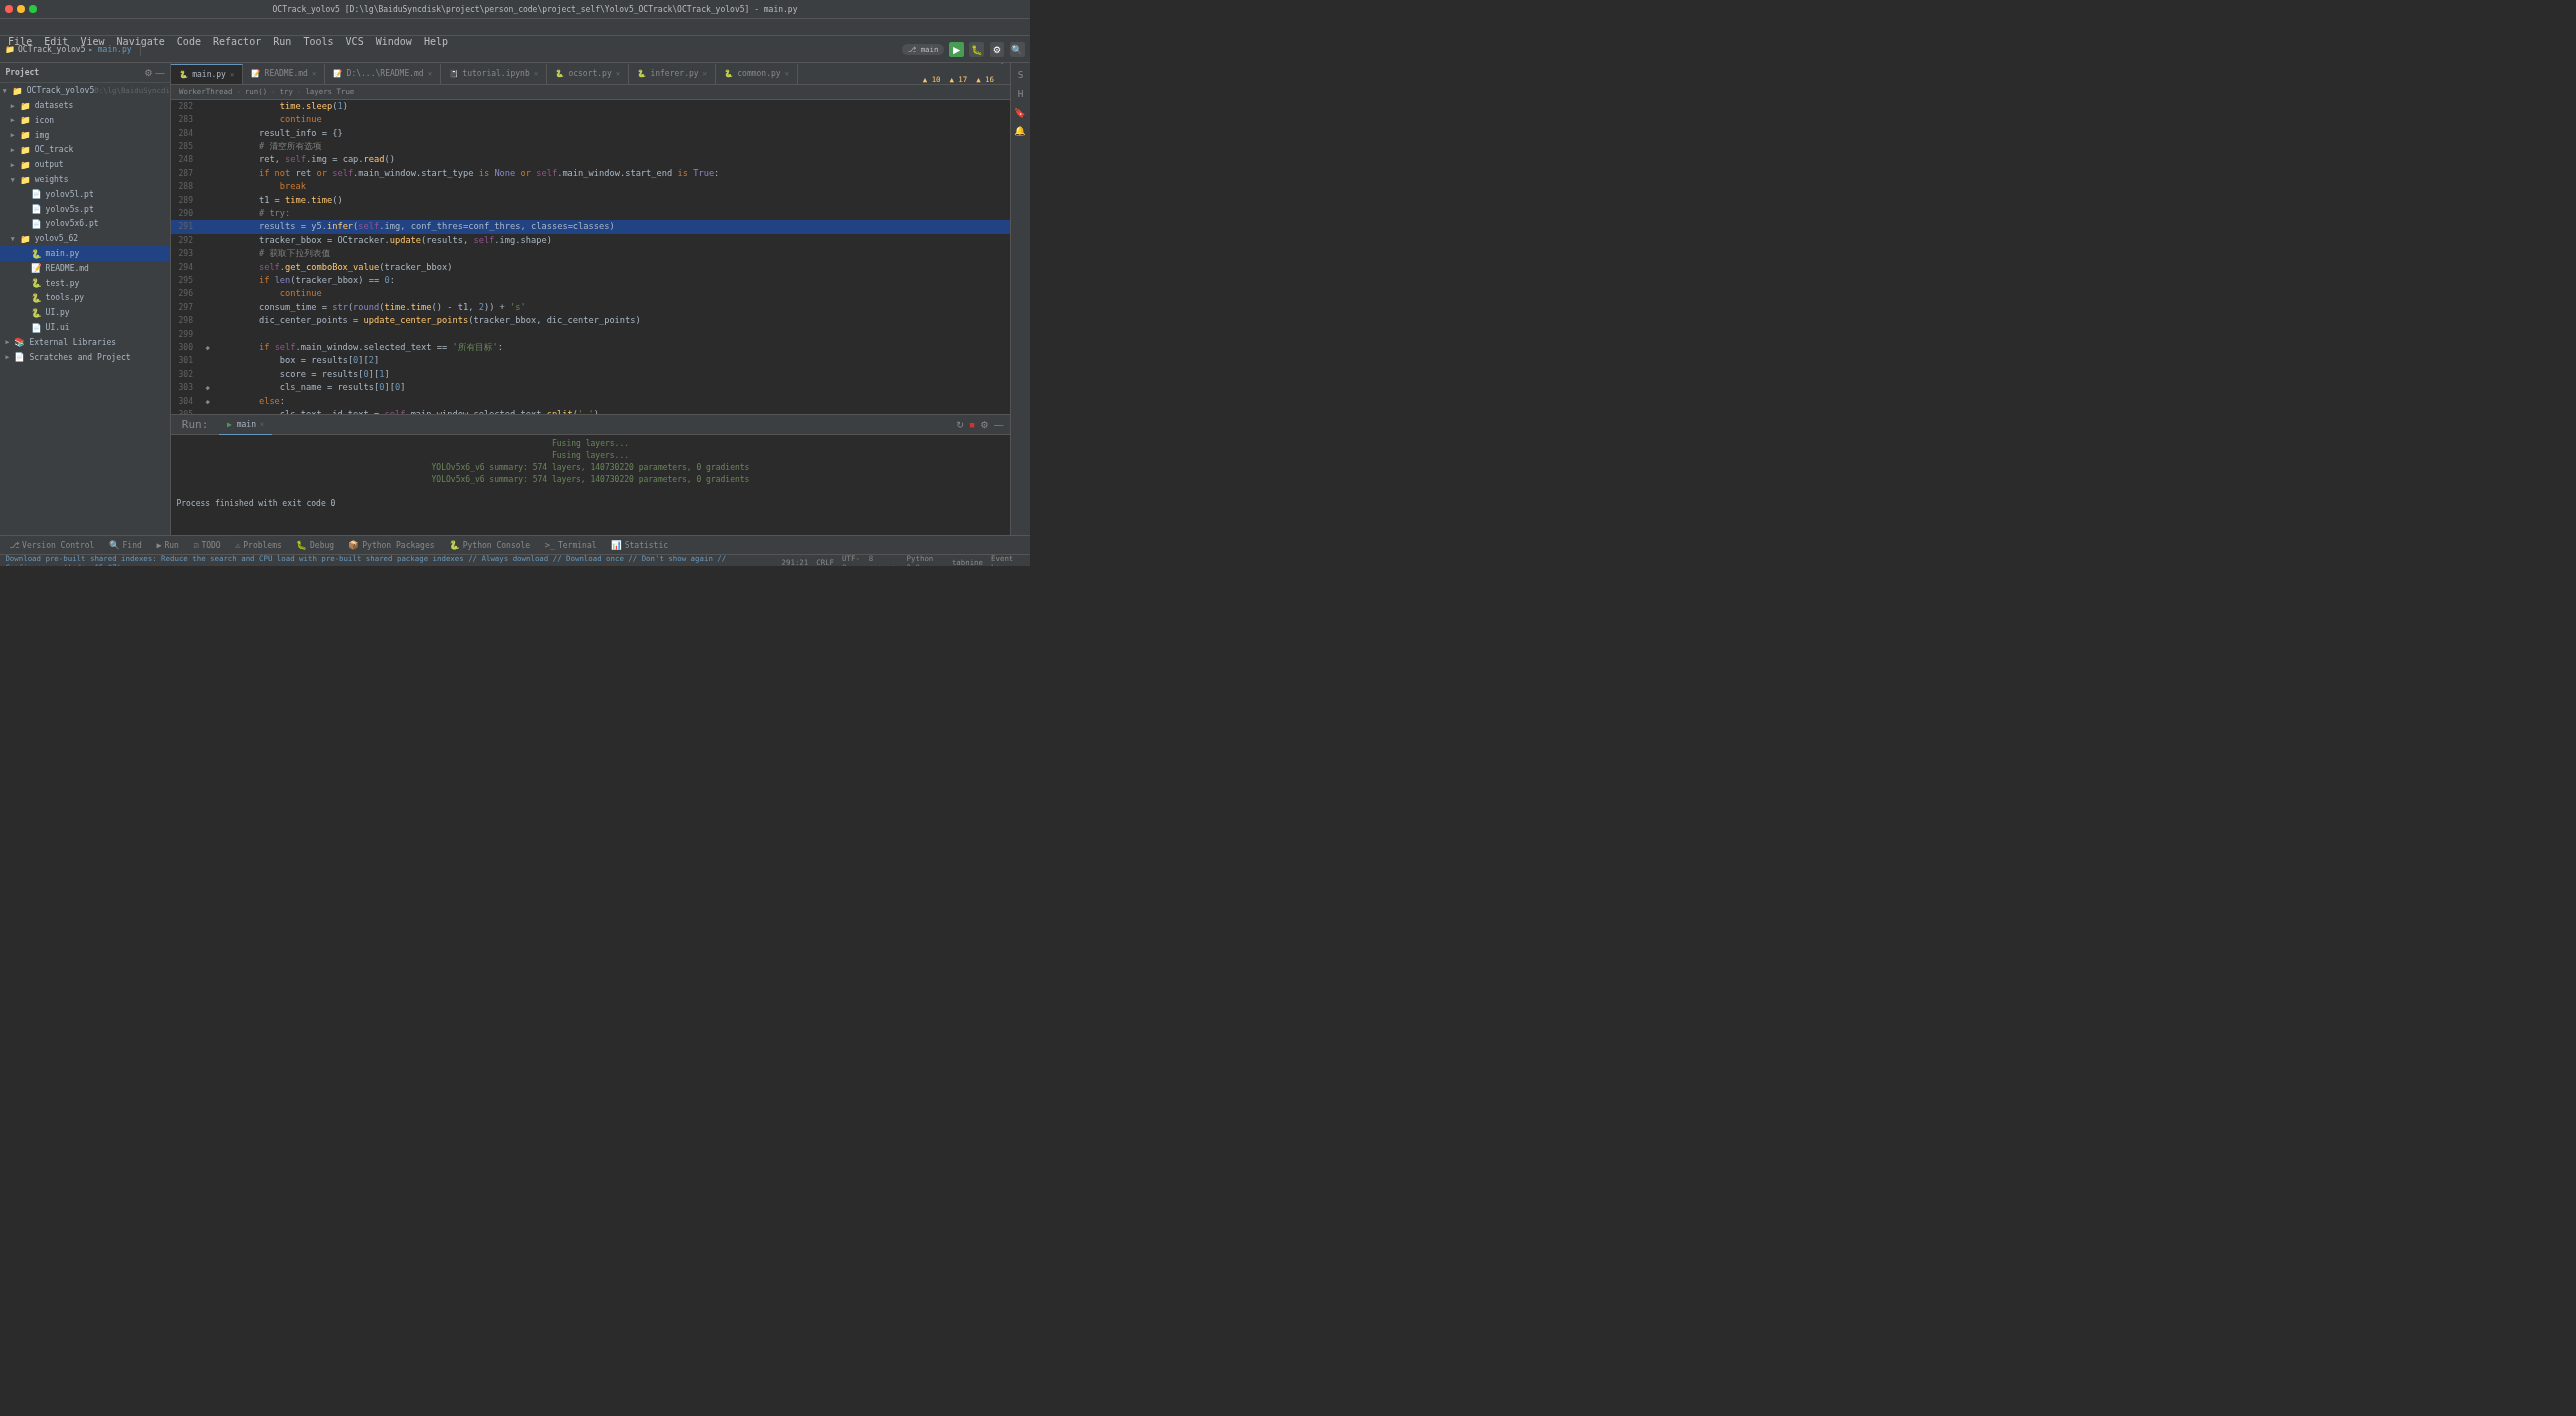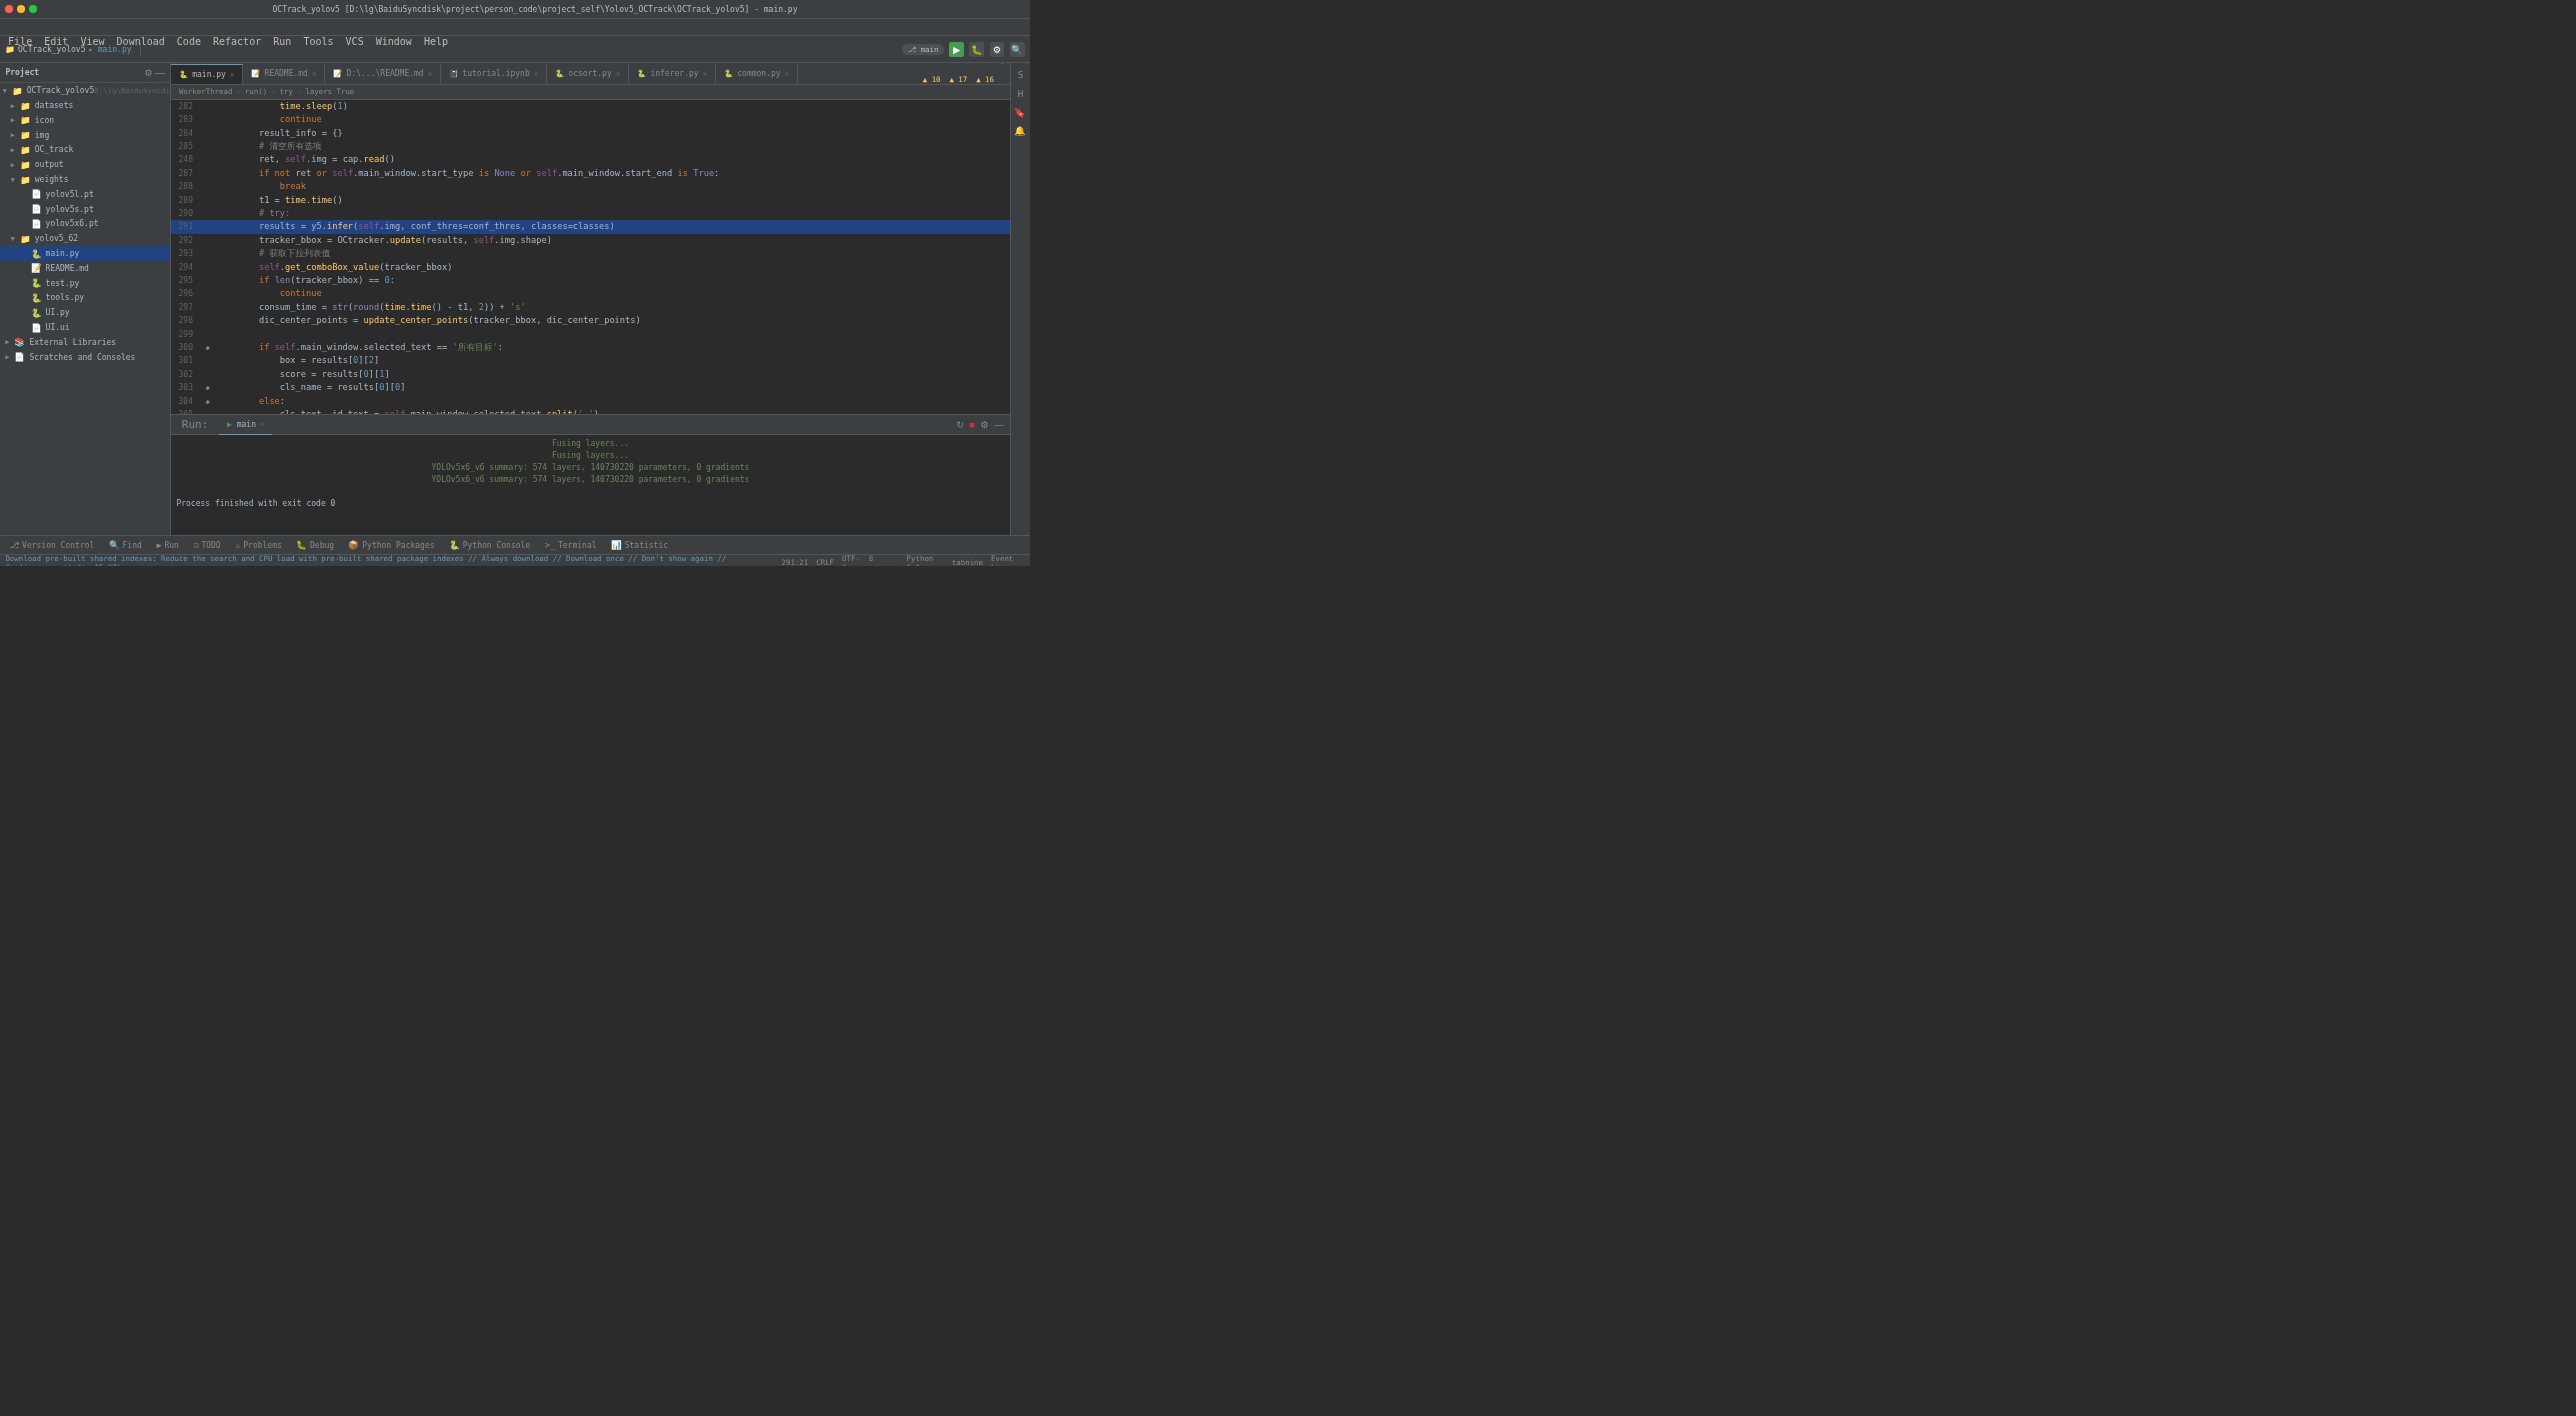--- a/index.html
+++ b/index.html
@@ -373,21 +373,21 @@
     <button class="win-btn win-min"></button>
     <button class="win-btn win-max"></button>
   </div>
   <div class="title-text">OCTrack_yolov5 [D:\lg\BaiduSyncdisk\project\person_code\project_self\Yolov5_OCTrack\OCTrack_yolov5] - main.py</div>
 </div>
 
 <div id="menu-bar">
   <span class="menu-item">File</span>
   <span class="menu-item">Edit</span>
   <span class="menu-item">View</span>
-  <span class="menu-item">Download</span>
+  <span class="menu-item">Navigate</span>
   <span class="menu-item">Code</span>
   <span class="menu-item">Refactor</span>
   <span class="menu-item">Run</span>
   <span class="menu-item">Tools</span>
   <span class="menu-item">VCS</span>
   <span class="menu-item">Window</span>
   <span class="menu-item">Help</span>
 </div>
 
 <div id="toolbar">
@@ -507,21 +507,21 @@
       <span>UI.ui</span>
     </div>
     <div class="tree-item" style="padding-left:5.4px;">
       <span class="tree-arrow">▶</span>
       <span class="tree-icon" style="color:#b8a84a">📚</span>
       <span>External Libraries</span>
     </div>
     <div class="tree-item" style="padding-left:5.4px;">
       <span class="tree-arrow">▶</span>
       <span class="tree-icon" style="color:#a9b7c6">📄</span>
-      <span>Scratches and Consoles</span>
+      <span>Scratches and Project</span>
     </div>
   </div>
 
   <div id="editor-area">
 
     <div id="tabs-bar">
       <div class="tab active">
         <span style="color:#6897bb;font-size:7.4px;">🐍</span>
         <span>main.py</span>
         <span class="tab-close">✕</span>

